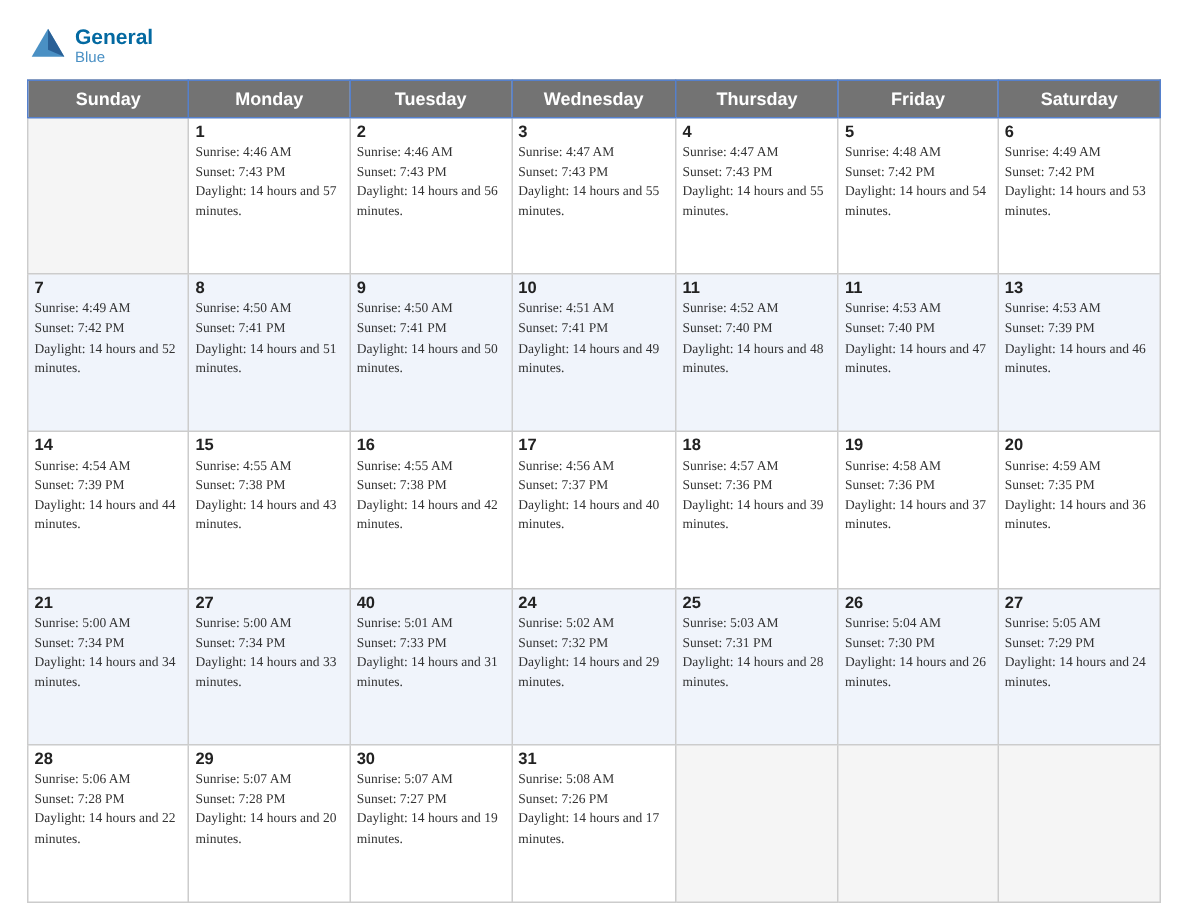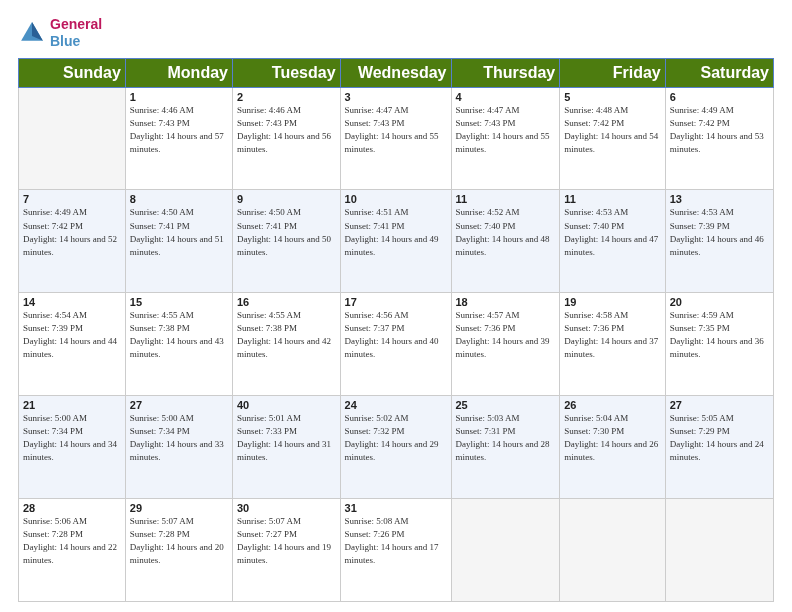--- a/index.html
+++ b/index.html
@@ -45,26 +45,26 @@
       font-size: 15px;
       color: #333;
       font-weight: normal;
     }
     .calendar-table {
       width: 100%;
       border-collapse: collapse;
       flex: 1;
     }
     .calendar-table th {
-      background: #4d7c0f;
+      background: #737373;
       color: #fff;
-      font-size: 16px;
+      font-size: 12px;
       font-weight: bold;
       padding: 5px 4px;
-      text-align: right;
+      text-align: center;
       border: 1px solid #5580cc;
     }
     .calendar-table td {
       border: 1px solid #ccc;
       vertical-align: top;
       padding: 3px 4px;
       font-size: 9.5px;
       color: #333;
       background: #fff;
       width: 113px;
@@ -94,22 +94,22 @@
 <body>
 
 <div class="page">
   <div class="header">
     <div class="logo">
       <svg class="logo-icon" viewBox="0 0 36 36">
         <polygon points="18,4 32,28 4,28" fill="#4a90c4"></polygon>
         <polygon points="18,4 32,28 18,22" fill="#2a6096"></polygon>
       </svg>
       <div>
-        <div style="font-size:14px;font-weight:bold;color:#be185d;line-height:1.2;">General</div>
-        <div style="font-size:14px;font-weight:bold;color:#4a90c4;line-height:1.2;">Blue</div>
+        <div style="font-size:14px;font-weight:bold;color:#0369a1;line-height:1.2;">General</div>
+        <div style="font-size:10px;font-weight:normal;color:#4a90c4;line-height:1.2;">Blue</div>
       </div>
     </div>
     <div class="title-block">
       <div class="main-title"></div>
       <div class="subtitle"></div>
     </div>
   </div>
 
   <table class="calendar-table">
     <thead>

